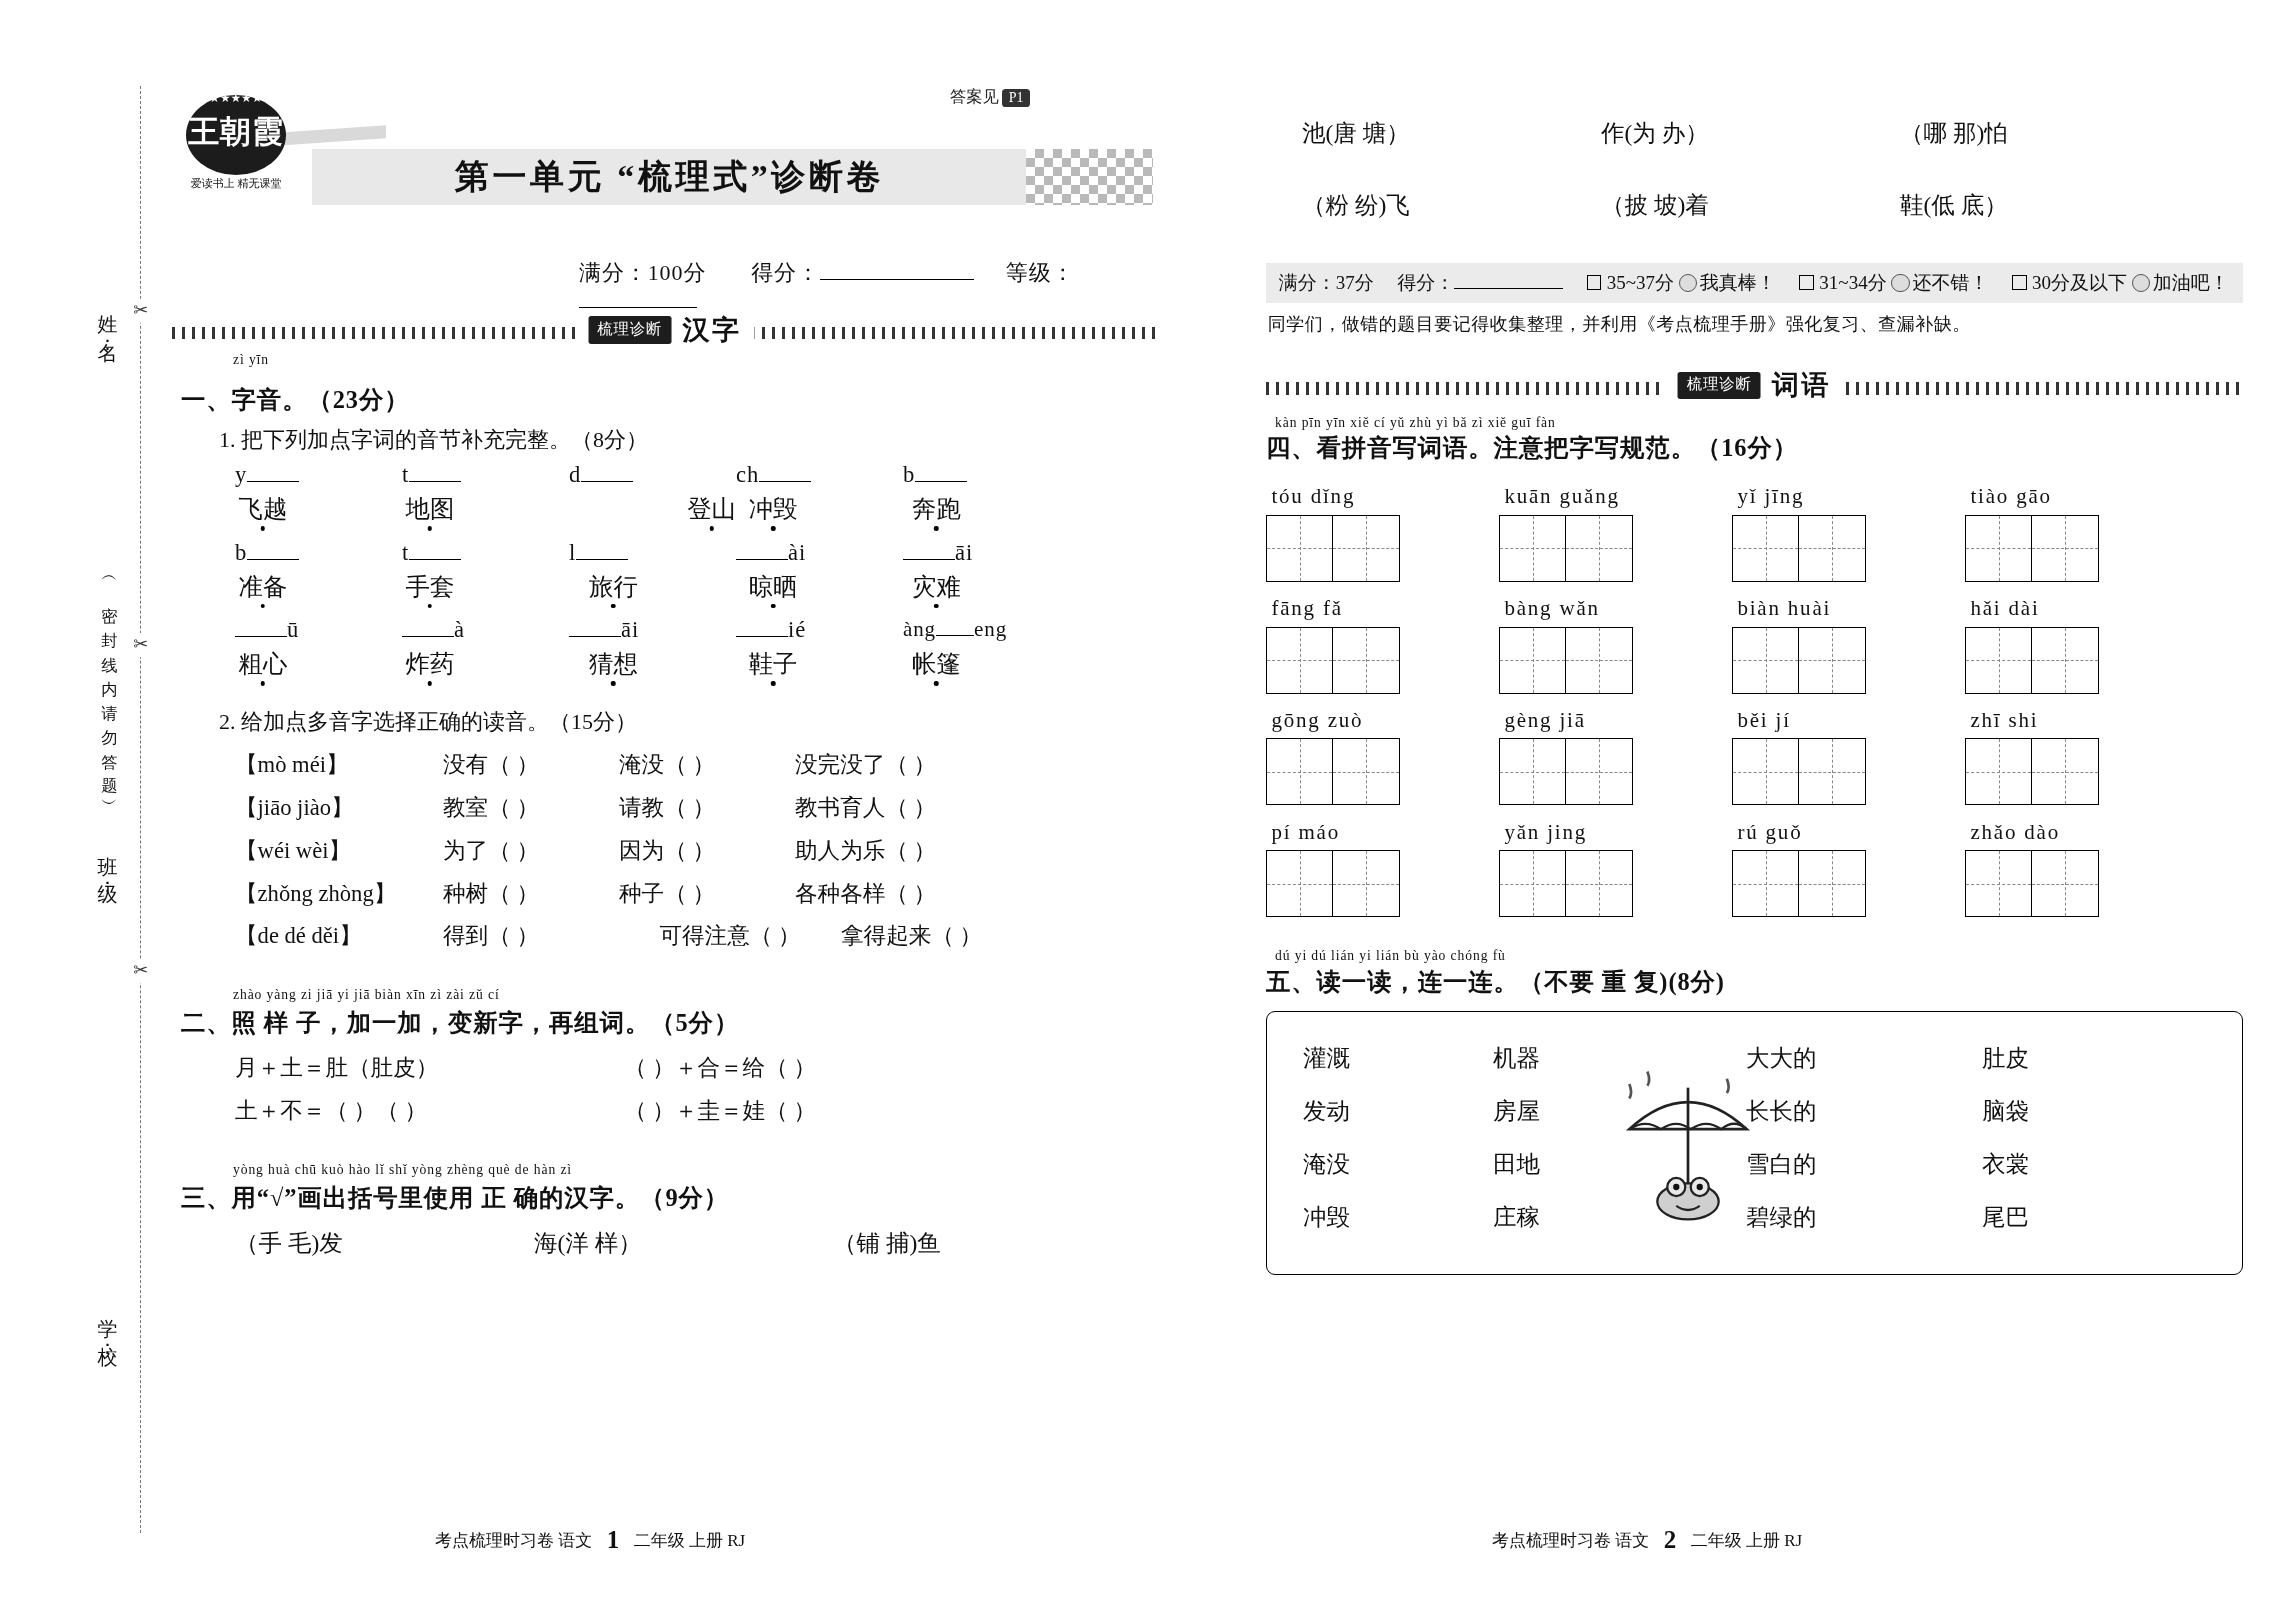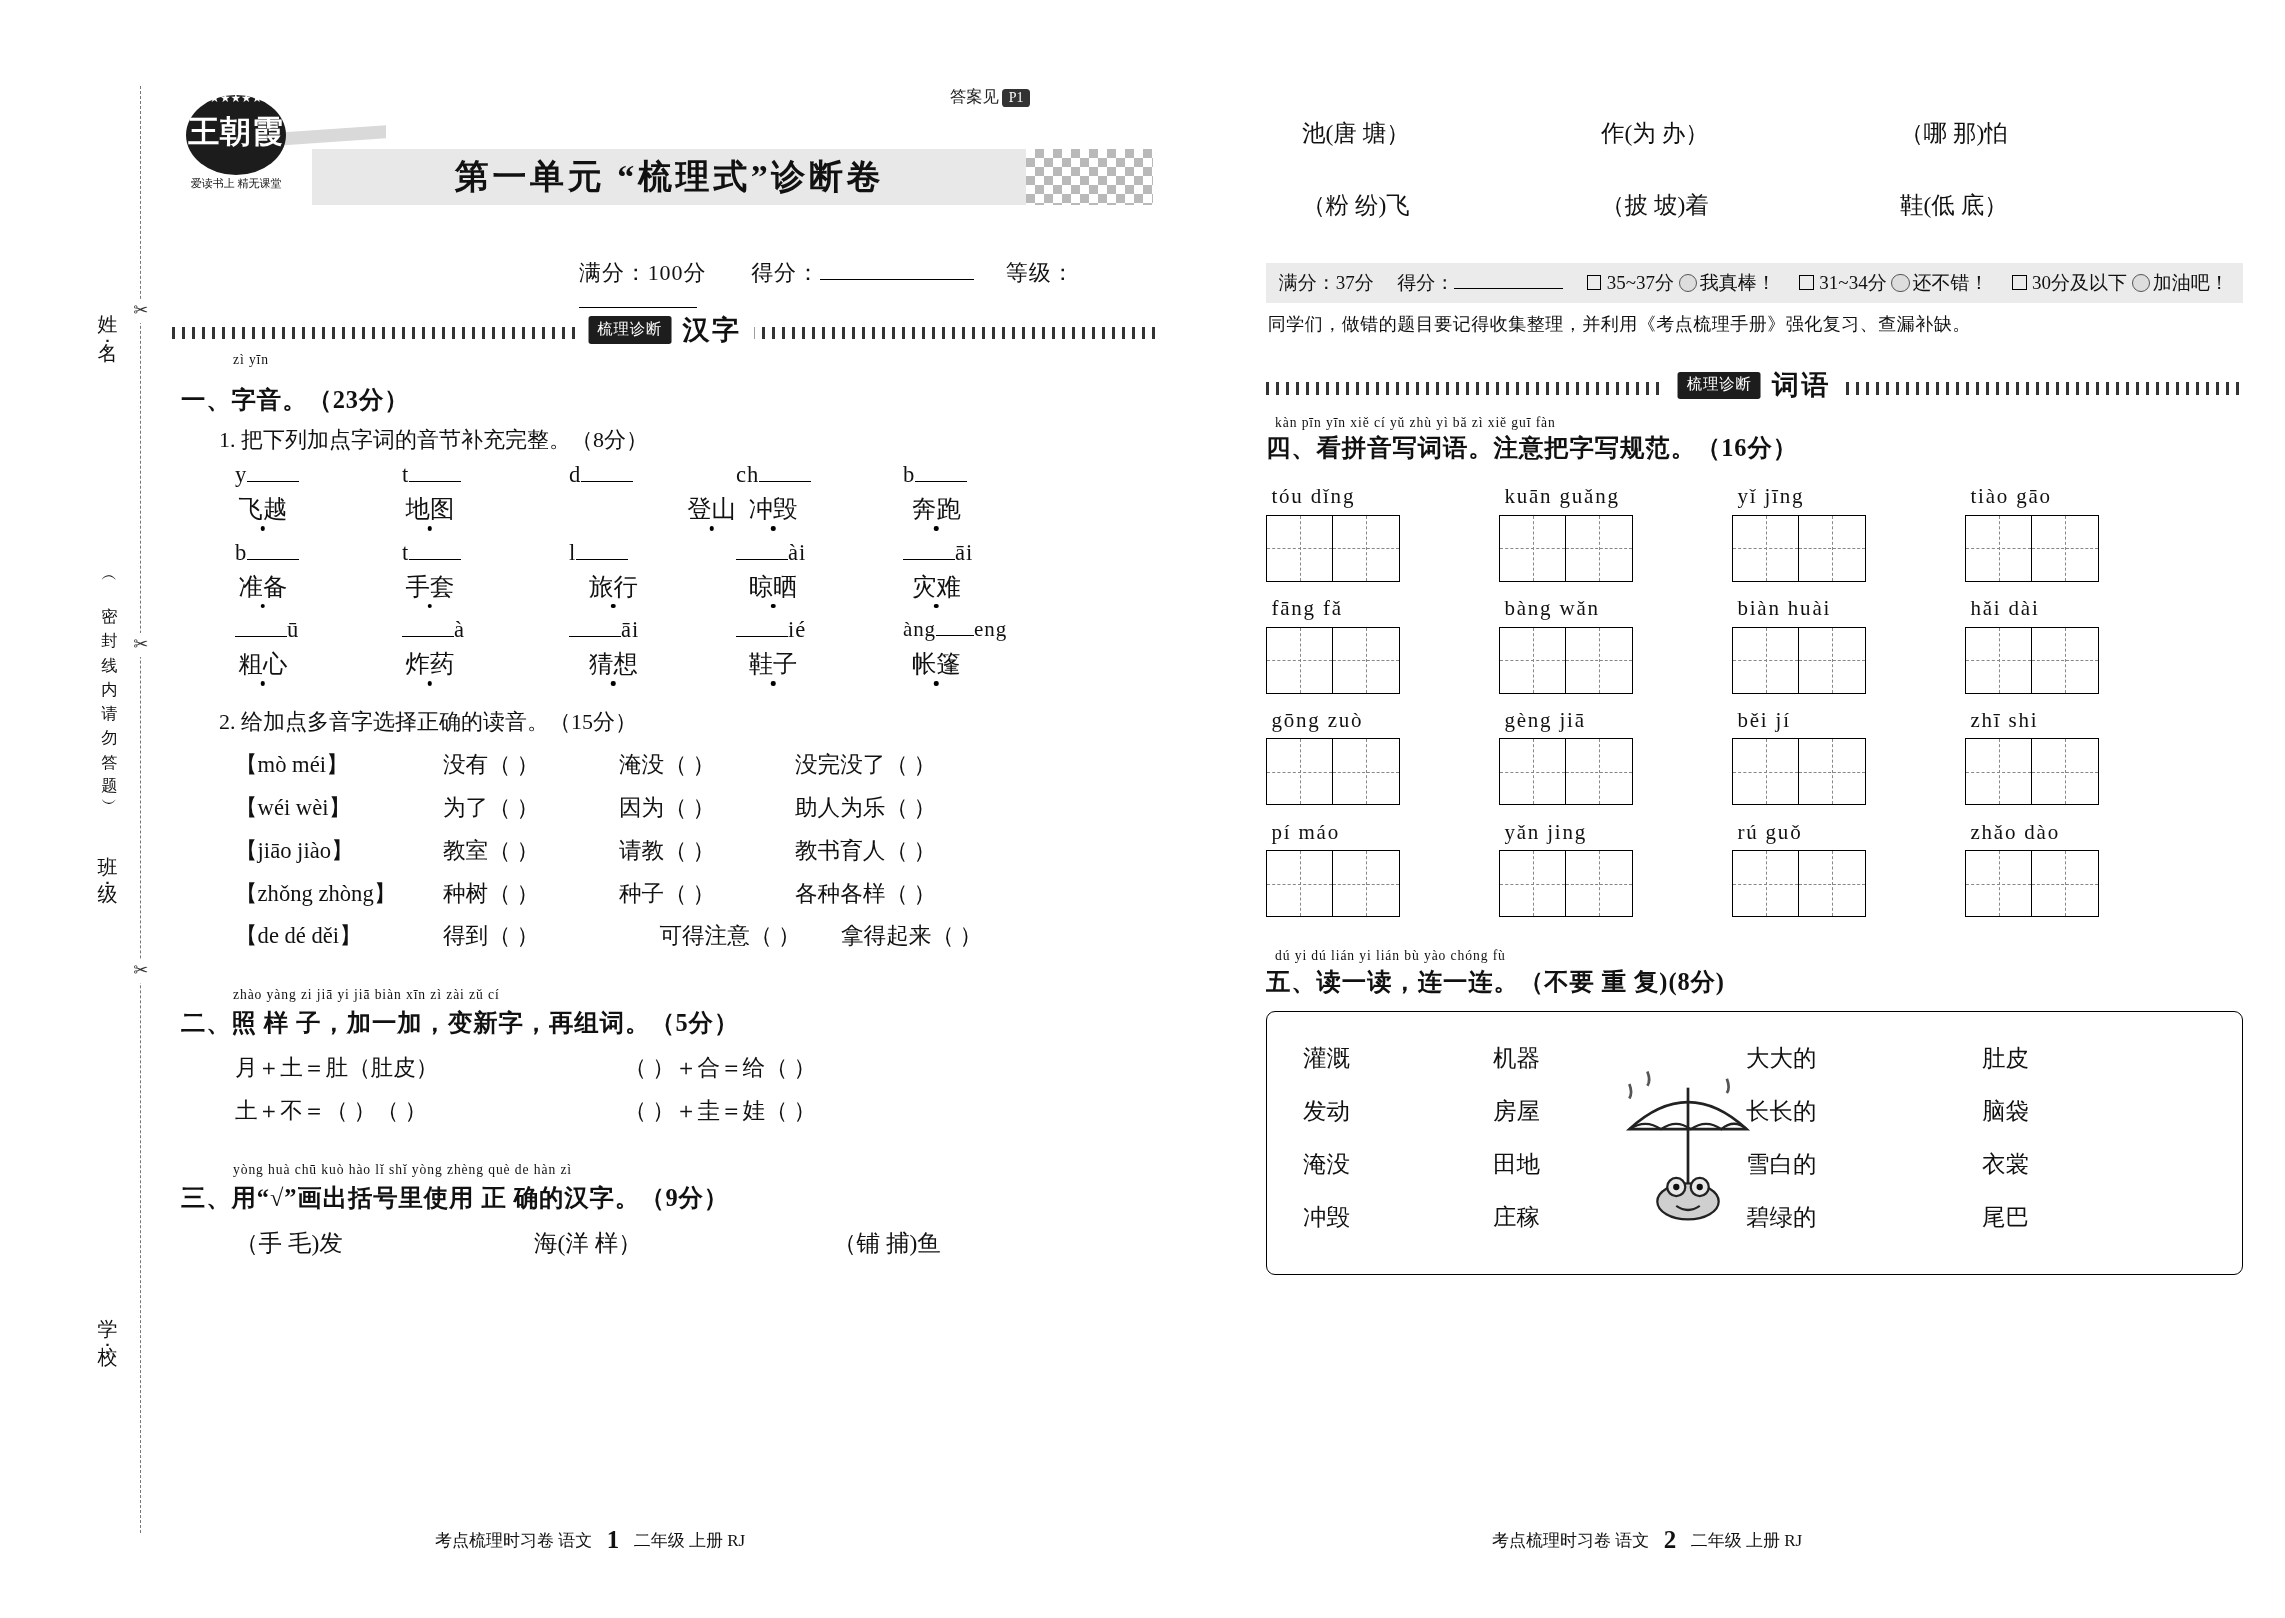--- a/index.html
+++ b/index.html
@@ -235,30 +235,30 @@
 
         <div class="q-sub" style="margin-top:27px;">2. 给加点多音字选择正确的读音。（15分）</div>
 
         <div class="mp-row">
           <div class="mp-key">【mò  méi】</div>
           <div class="mp-item">没有（    ）</div>
           <div class="mp-item">淹没（    ）</div>
           <div class="mp-item w-wide">没完没了（    ）</div>
         </div>
         <div class="mp-row">
+          <div class="mp-key">【jiāo  jiào】</div>
+          <div class="mp-item">教室（    ）</div>
+          <div class="mp-item">请教（    ）</div>
+          <div class="mp-item w-wide">教书育人（    ）</div>
+        </div>
+        <div class="mp-row">
           <div class="mp-key">【wéi  wèi】</div>
           <div class="mp-item">为了（    ）</div>
           <div class="mp-item">因为（    ）</div>
           <div class="mp-item w-wide">助人为乐（    ）</div>
-        </div>
-        <div class="mp-row">
-          <div class="mp-key">【jiāo  jiào】</div>
-          <div class="mp-item">教室（    ）</div>
-          <div class="mp-item">请教（    ）</div>
-          <div class="mp-item w-wide">教书育人（    ）</div>
         </div>
         <div class="mp-row">
           <div class="mp-key">【zhǒng  zhòng】</div>
           <div class="mp-item">种树（    ）</div>
           <div class="mp-item">种子（    ）</div>
           <div class="mp-item w-wide">各种各样（    ）</div>
         </div>
         <div class="mp-row">
           <div class="mp-key">【de  dé  děi】</div>
           <div class="mp-item">得到（    ）</div>

